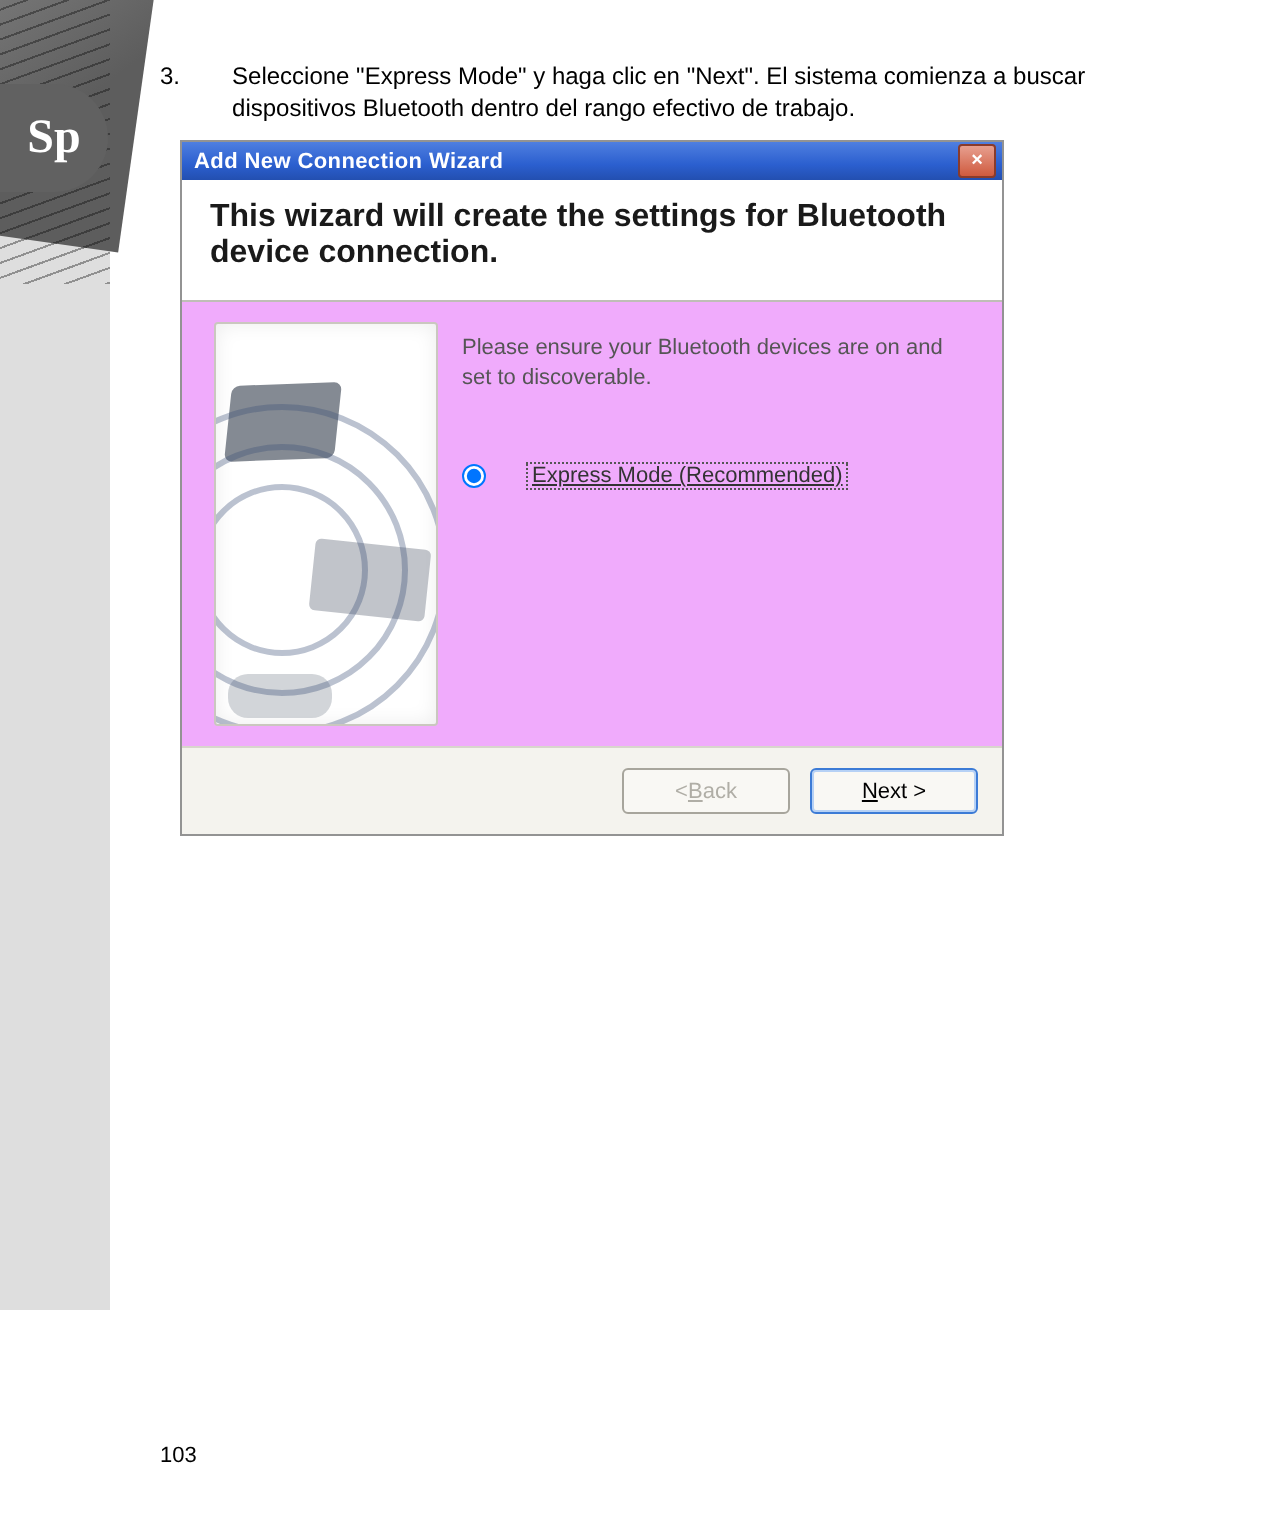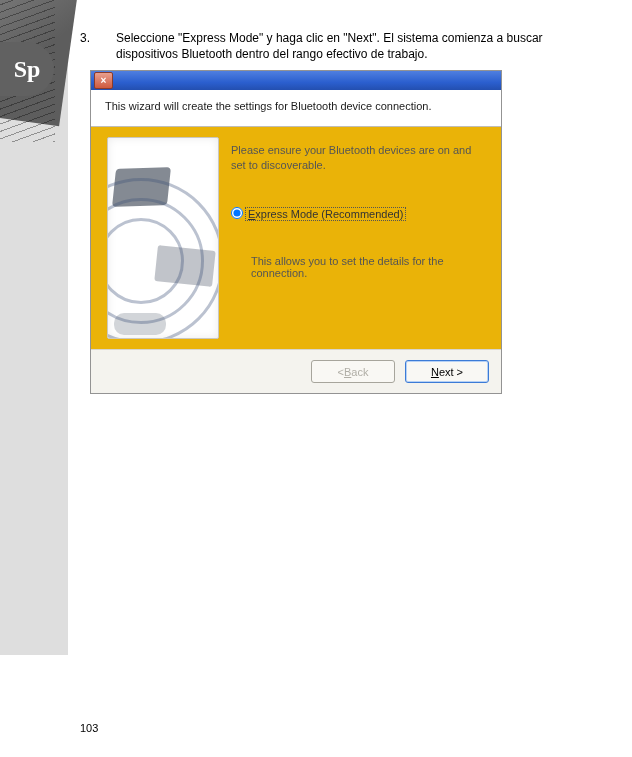--- a/index.html
+++ b/index.html
@@ -1,18 +1,18 @@
 <!DOCTYPE html>
 <html><head>
 <meta charset="utf-8">
 <style>
   html,body{margin:0;padding:0;background:#fff;font-family:Arial,Helvetica,sans-serif;}
   .page{position:relative;width:632px;height:757px;box-sizing:border-box;overflow:hidden;}
   
-  .strip{position:absolute;left:0;top:0;width:68px;height:655px;background:#dedede;}
+  .strip{position:absolute;left:0;top:0;width:55px;height:655px;background:#dedede;}
   .ribbon{position:absolute;left:-30px;top:-30px;width:100px;height:150px;
     background:linear-gradient(135deg,#848484 0%,#5d5d5d 60%);
     transform:rotate(8deg);}
   .sp-head{position:absolute;left:0px;top:42px;width:54px;height:54px;
     background:#616161;border-radius:0 50% 50% 0;display:flex;align-items:center;justify-content:center;}
   .sp-head span{font-family:"Times New Roman",serif;font-size:24px;color:#fff;font-weight:bold;}
   .hatches{position:absolute;left:0;top:-18px;width:55px;height:160px;
     background:repeating-linear-gradient(160deg,rgba(0,0,0,0.35) 0 1px,transparent 1px 7px);
     mix-blend-mode:multiply;}
 
@@ -24,35 +24,35 @@
 
   .pgnum{position:absolute;left:80px;top:722px;font-size:11px;}
 
   
   .win{width:410px;border:1px solid #939393;background:#f4f3ee;margin-left:10px;margin-top:2px;box-shadow:0 0 0 1px #fff inset;}
   .titlebar{height:19px;background:linear-gradient(#4f7fe0,#2b5fcf 60%,#234fb0);display:flex;align-items:center;padding:0 3px;}
   .titlebar .t{color:#fff;font-size:11px;font-weight:bold;padding-left:3px;flex:1;letter-spacing:0.2px;}
   .closebox{width:17px;height:15px;background:linear-gradient(#e79f8f,#cf5a3e);border:1px solid #8a3b2b;border-radius:2px;display:flex;align-items:center;justify-content:center;color:#fff;font-size:10px;font-weight:bold;}
 
   .headbar{background:#fff;border-bottom:1px solid #bfbdb7;padding:10px 14px 14px;}
-  .headbar .h{font-weight:normal;font-size:11px;color:#1a1a1a;}
+  .headbar .h{font-weight:bold;font-size:16px;color:#1a1a1a;}
 
-  .body{background:#eab308;padding:10px 16px 6px;display:flex;gap:12px;min-height:206px;}
+  .body{background:#f0abfc;padding:10px 16px 6px;display:flex;gap:12px;min-height:206px;}
   .illust{width:110px;height:200px;background:#fff;border:1px solid #cac7bf;box-shadow:inset 0 0 10px rgba(0,0,0,0.08);border-radius:2px;position:relative;overflow:hidden;}
   .ring{position:absolute;border:3px solid rgba(60,80,120,0.35);border-radius:50%;}
   .r1{width:160px;height:160px;left:-50px;top:40px;}
   .r2{width:120px;height:120px;left:-30px;top:60px;}
   .r3{width:80px;height:80px;left:-10px;top:80px;}
   .shape1{position:absolute;width:55px;height:38px;background:#6f7680;border-radius:4px;left:6px;top:30px;transform:skew(-6deg,-2deg);opacity:.85}
   .shape2{position:absolute;width:52px;height:22px;background:#c7cbd0;left:6px;top:175px;border-radius:10px;opacity:.8}
   .shape3{position:absolute;width:58px;height:36px;background:#a6abb3;left:48px;top:110px;border-radius:3px;opacity:.7;transform:rotate(6deg)}
 
   .opts{flex:1;font-size:11px;color:#333;padding-top:6px;}
   .hint{color:#555;margin-bottom:34px;line-height:1.35;}
-  .radio-row{display:flex;gap:2px;margin-bottom:4px;}
+  .radio-row{display:flex;align-items:center;gap:20px;margin-bottom:4px;text-decoration:underline;}
   .detail{margin:4px 0 0 20px;color:#555;}
   .box-focus{border:1px dotted #555;padding:0 2px;}
   u.acc{text-decoration:underline;}
   input[type=radio]{width:12px;height:12px;margin:0;}
 
   .footer{background:#f4f3ee;border-top:1px solid #d8d5cd;padding:10px 12px;display:flex;justify-content:flex-end;gap:10px;}
   .btn{min-width:62px;height:21px;background:#f9f8f4;border:1px solid #a7a59c;border-radius:3px;font-size:11px;display:inline-flex;align-items:center;justify-content:center;padding:0 10px;}
   .btn.disabled{color:#b0aea6;}
   .btn.default{border:1px solid #3c7bd6;box-shadow:0 0 0 1px #b6d1f5 inset;}
   .btn u{text-decoration:underline;}
@@ -73,20 +73,21 @@
   <div class="content">
 
     <div class="step">
       <div class="num">3.</div>
       <div class="txt">Seleccione "Express Mode" y haga clic en "Next". El sistema comienza a buscar dispositivos Bluetooth dentro del rango efectivo de trabajo.</div>
     </div>
 
     <div class="win">
 
       <div class="titlebar">
+        <div class="t">Add New Connection Wizard</div>
         <div class="closebox">
           <span>×</span>
         </div>
       </div>
 
       <div class="headbar">
         <div class="h">This wizard will create the settings for Bluetooth device connection.</div>
       </div>
 
       <div class="body">
@@ -103,21 +104,20 @@
         <div class="opts">
           <div class="hint">Please ensure your Bluetooth devices are on and set to discoverable.</div>
 
           <div class="radio-row">
             <input type="radio" checked="" style="">
             <span class="box-focus"><u class="acc">E</u><span>xpress Mode (Recommended)</span></span>
           </div>
 
           <div style="height:26px"></div>
 
-          <div class="detail">This allows you to set the details for the connection.</div>
         </div>
       </div>
 
       <div class="footer">
         <div class="btn disabled">
             <span>&lt; </span>
             <u>B</u>
             <span>ack</span>
           </div>
         <div class="btn default">

